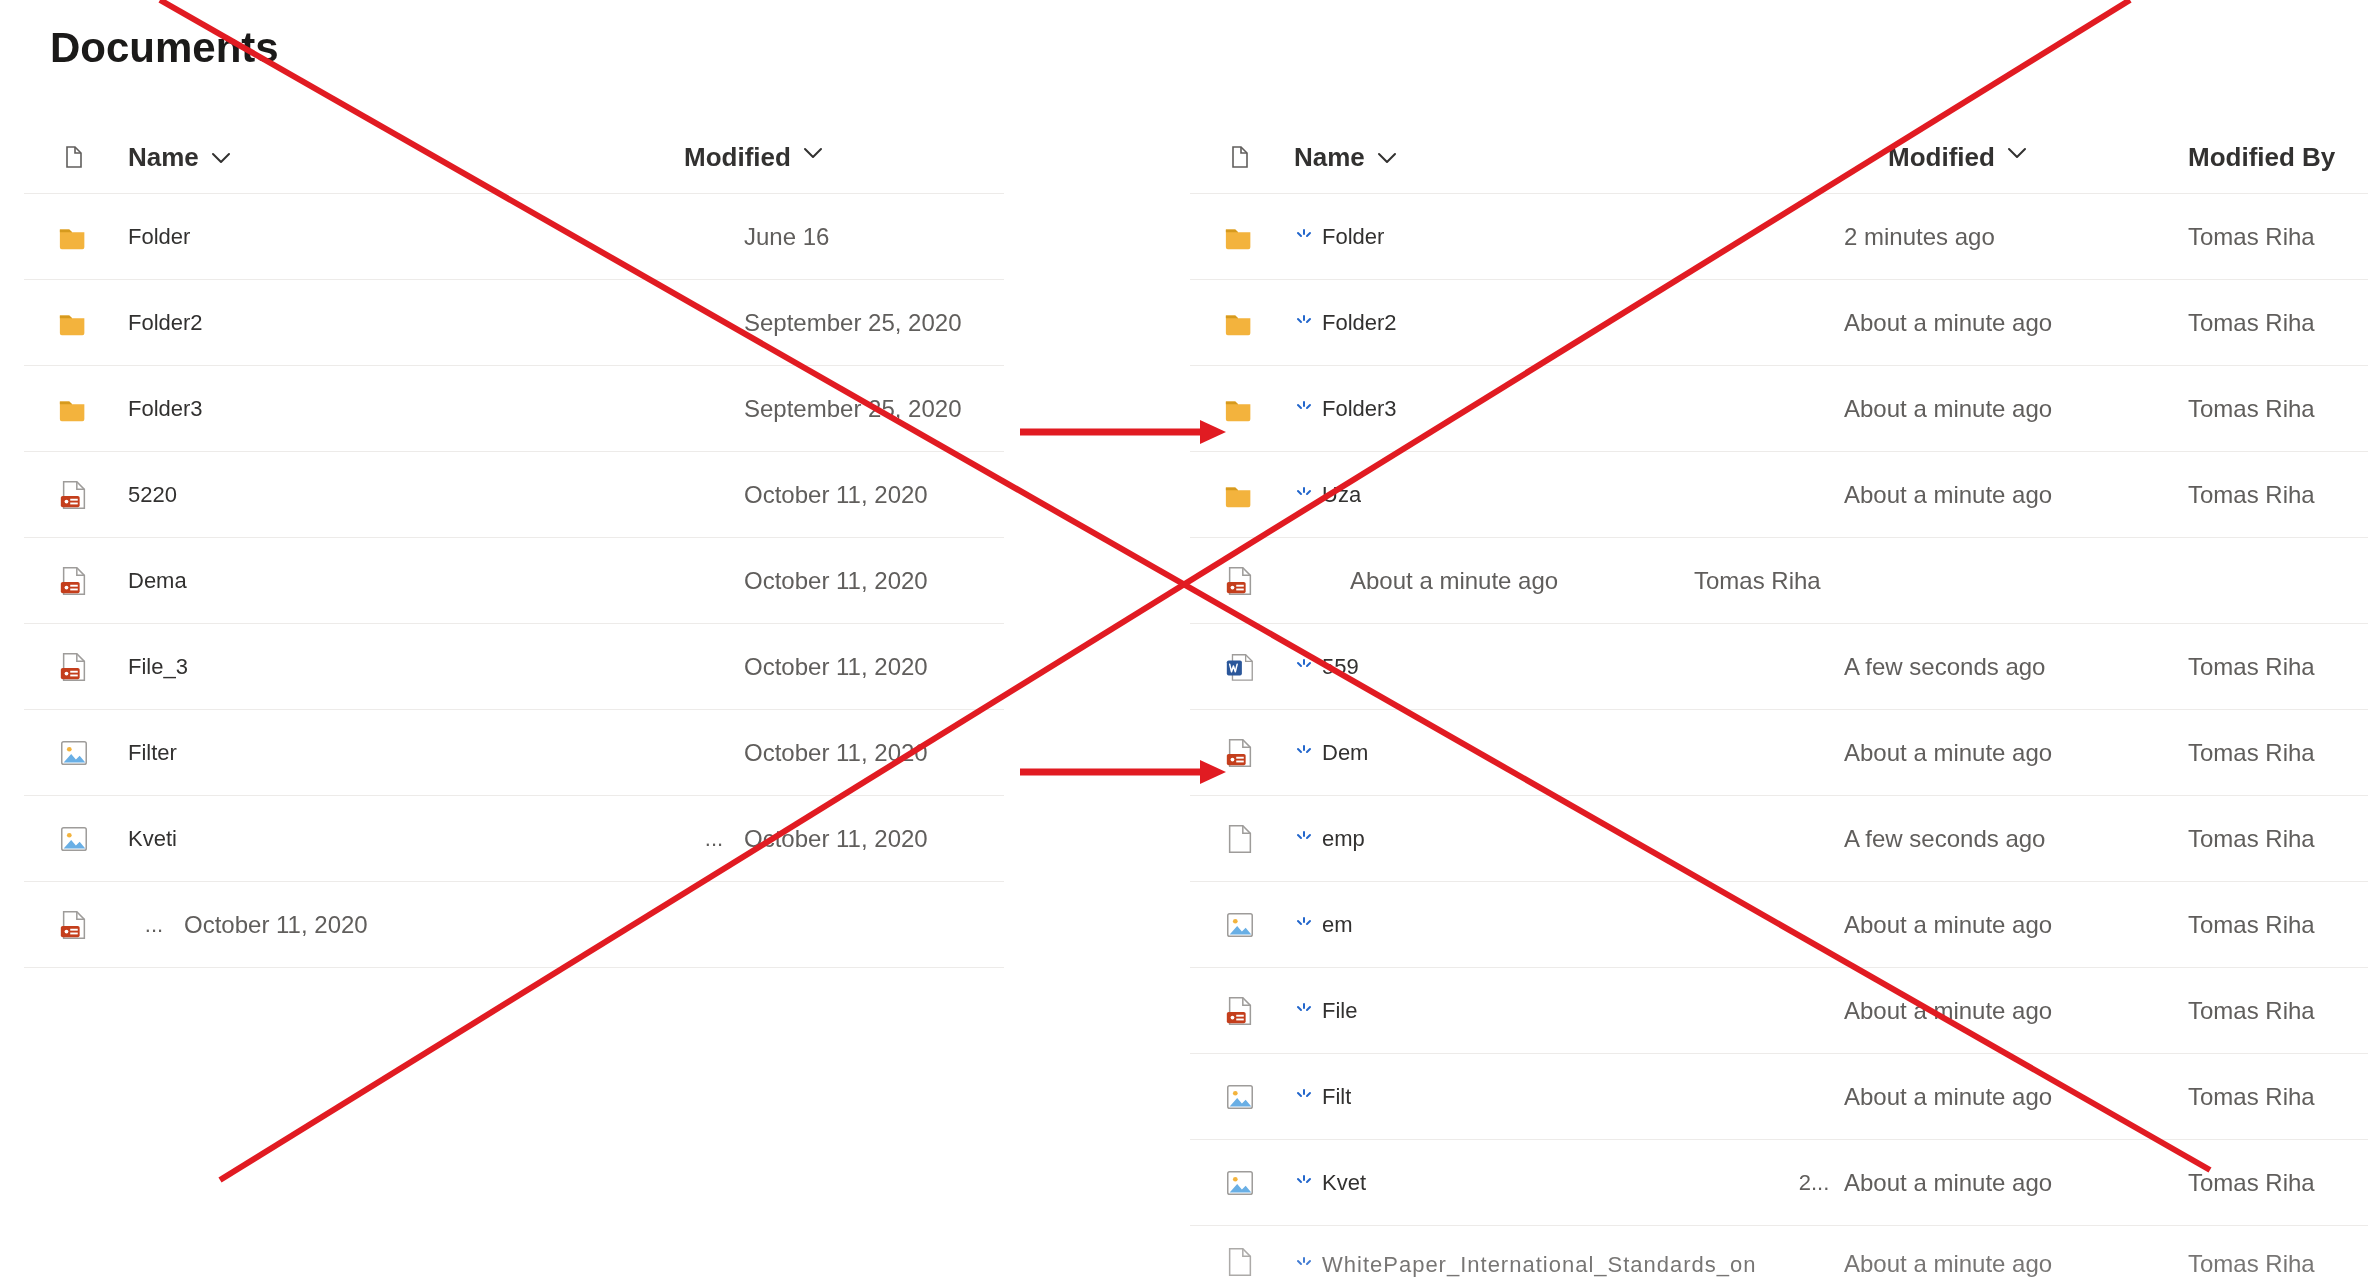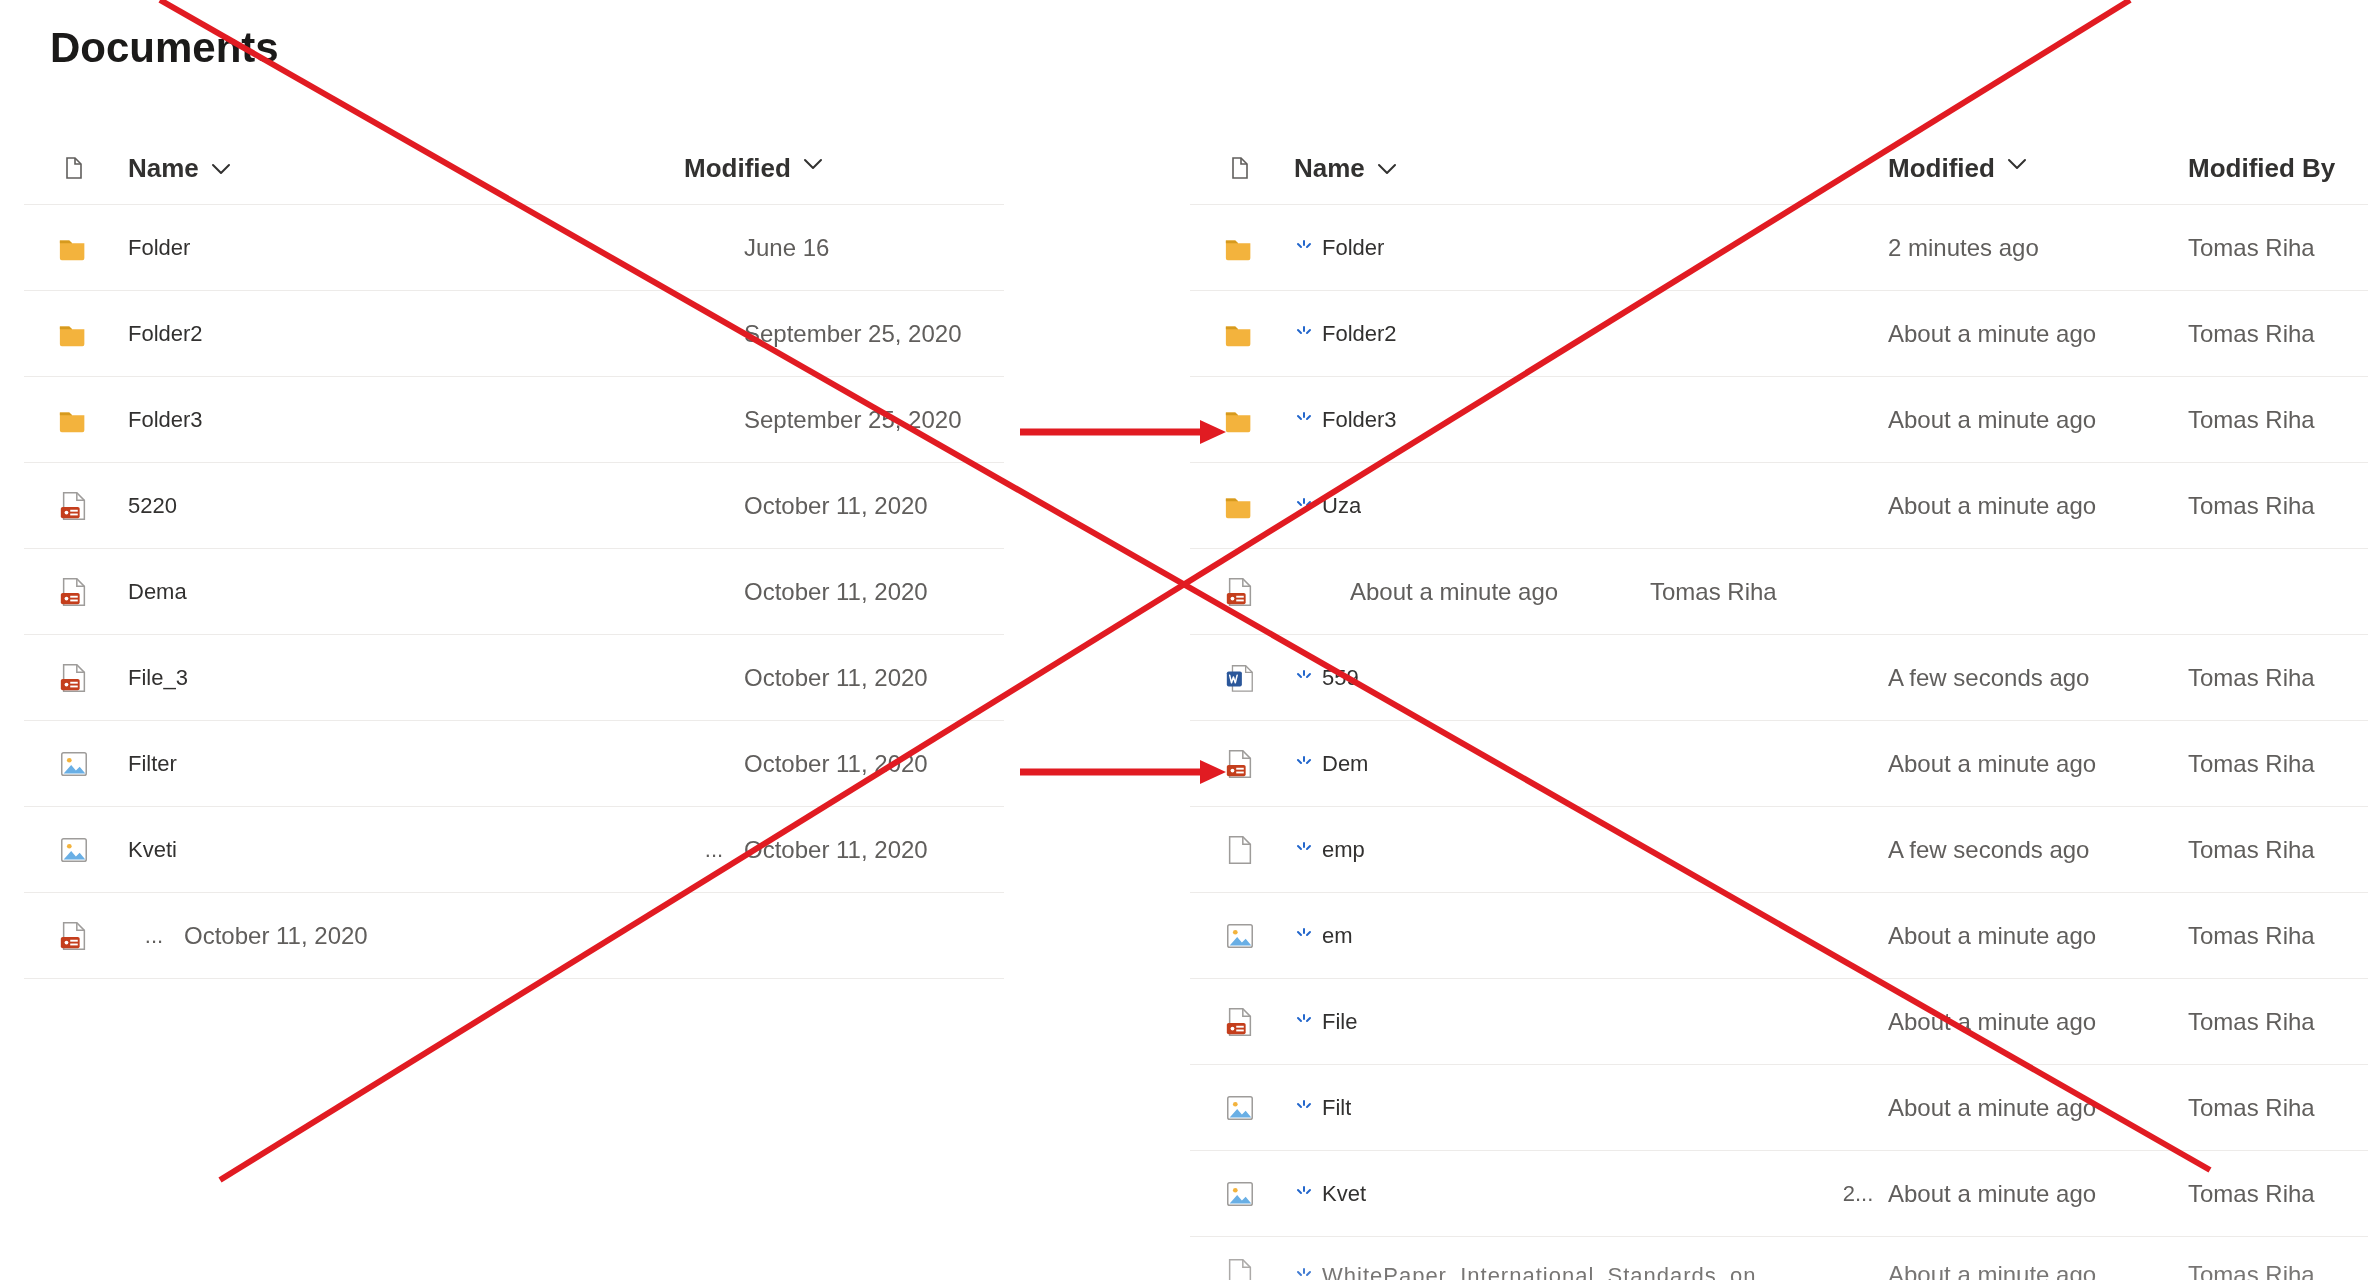--- a/index.html
+++ b/index.html
@@ -17,21 +17,21 @@
     left: 50px;
     top: 24px;
     font-size: 42px;
     font-weight: 700;
     color: #1b1a19;
   }
 
   
   .panel {
     position: absolute;
-    top: 133px;
+    top: 122px;
     background: #fff;
   }
   .panel.left  { left: 24px;  width: 980px; }
   .panel.right { left: 1190px; width: 1178px; }
 
   
   .thead {
     display: flex;
     align-items: center;
     height: 72px;
@@ -53,21 +53,21 @@
     display: flex;
     align-items: center;
     height: 86px;
     border-bottom: 1px solid #edebe9;
   }
   .row .col-icon { width: 100px; display:flex; justify-content:center; align-items:center; }
   .row .col-name { flex: 1; display:flex; align-items:center; gap:6px; padding-left: 4px; min-width:0; }
   .row .col-overflow { width: 60px; display:flex; justify-content:center; color:#605e5c; font-size:22px; }
   .row .col-mod  { width: 260px; color:#605e5c; font-size: 24px; }
   .panel.right .row .col-mod { width: 300px; }
-  .row .col-by   { width: 180px; color:#605e5c; font-size:24px; }
+  .row .col-by   { width: 180px; color:#605e5c; font-size:24px;margin-left:44px; }
 
   .name-text {
     color: #323130;
     font-size: 22px;
     white-space: nowrap;
     overflow: hidden;
     text-overflow: clip;
   }
   .panel.left .name-text { max-width: 100px; }
   .panel.left .row:nth-child(2) .name-text,

